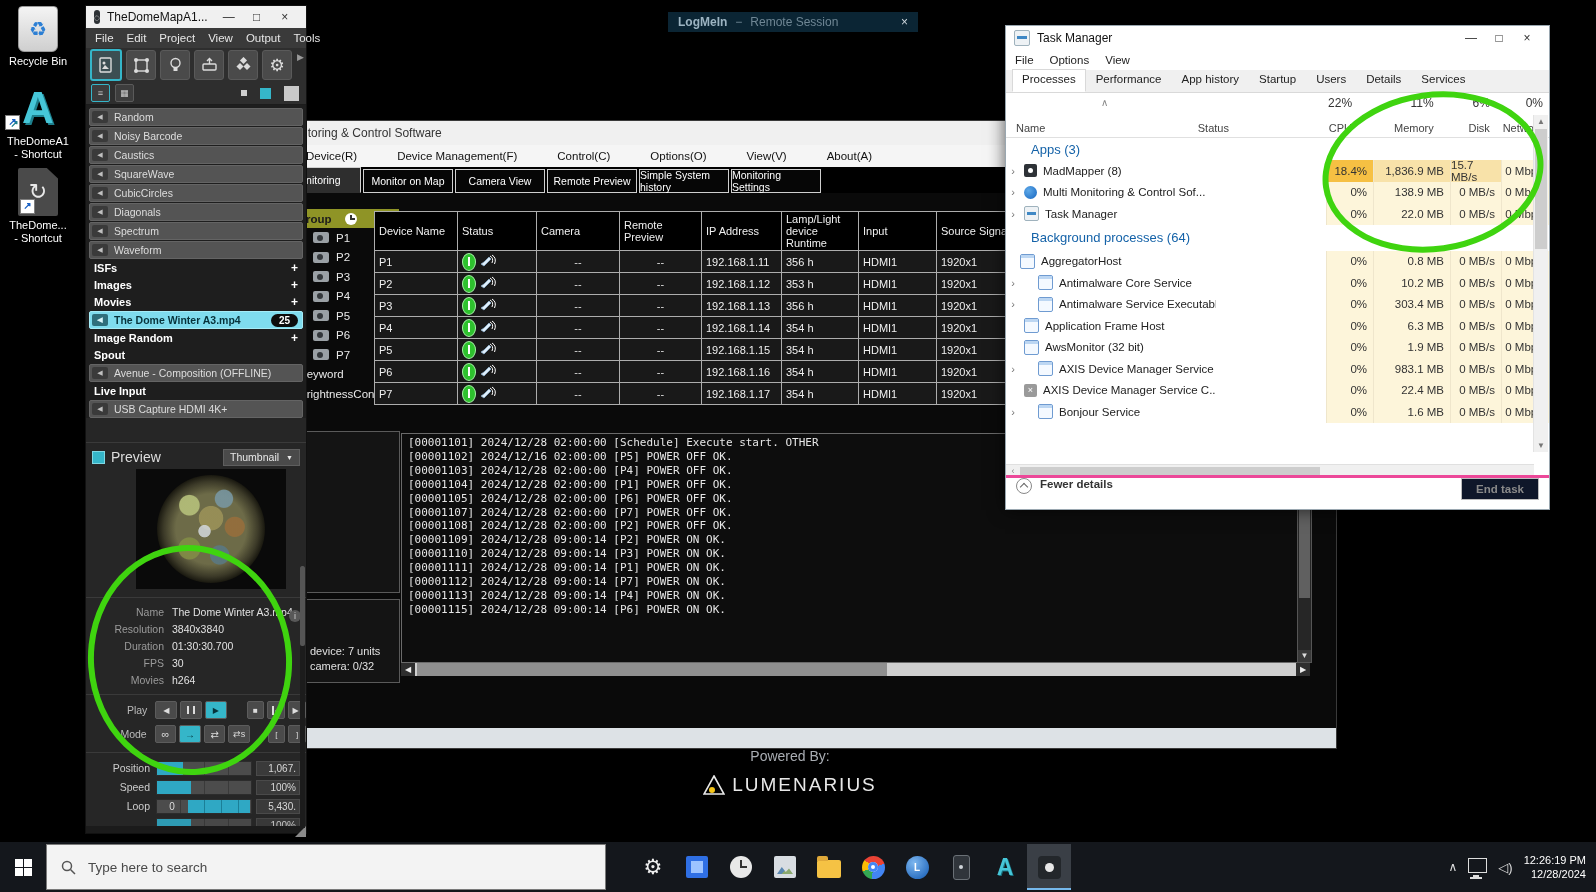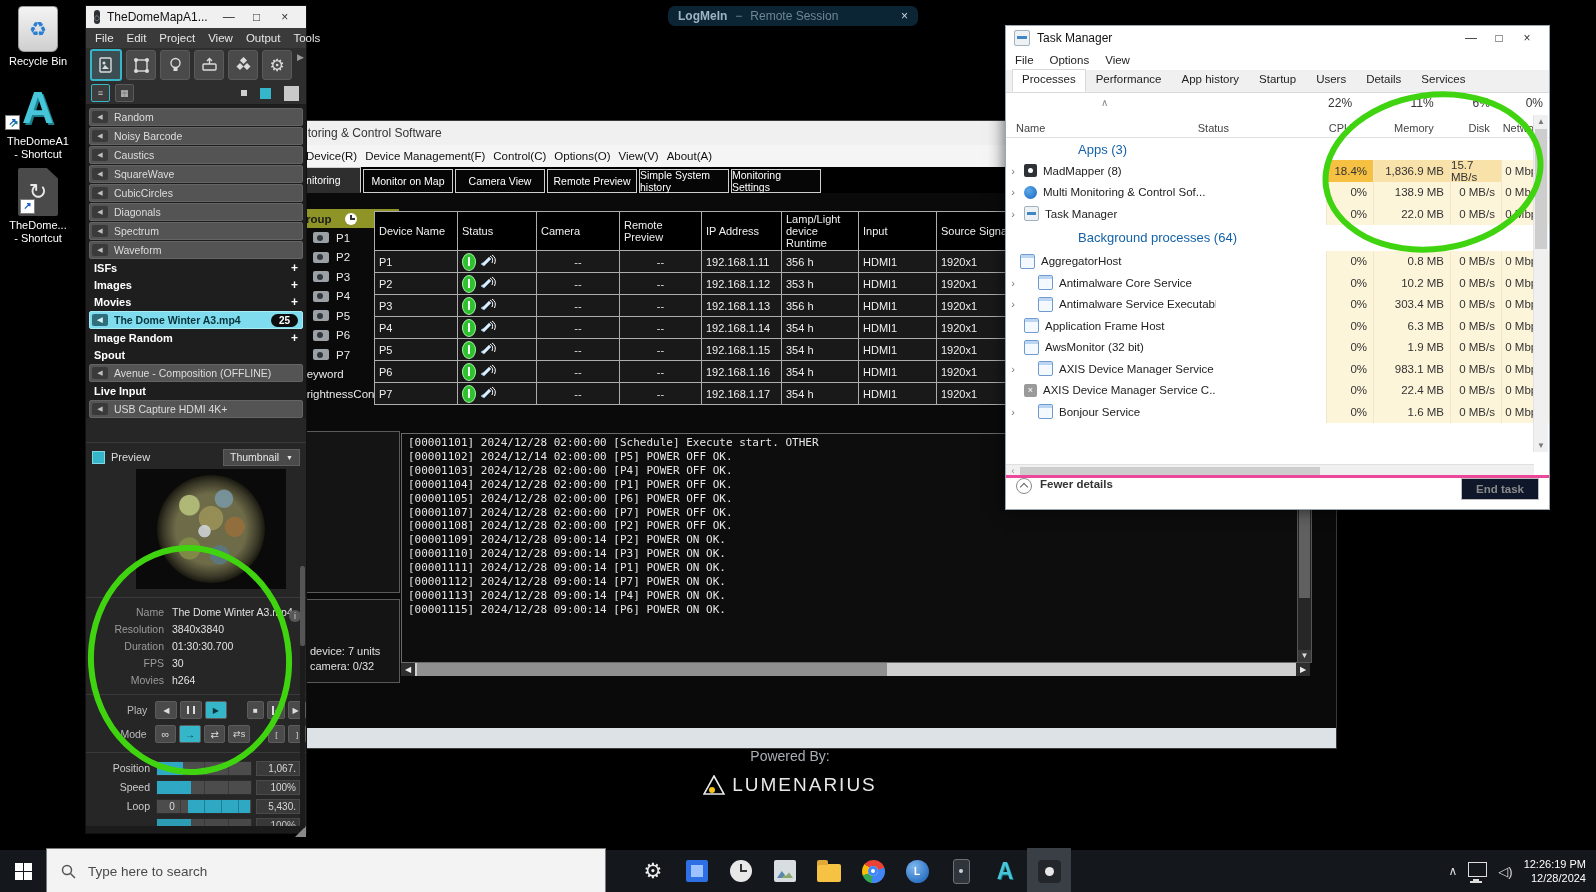--- a/index.html
+++ b/index.html
@@ -53,21 +53,21 @@
   .lib-row.sel{background:#7fdcee;border-color:#a5ecf7;color:#07333b;font-weight:bold;}
   .lib-eject{width:16px;height:12px;background:#3a3a3a;border-radius:2px;color:#c0c0c0;font-size:7px;
              display:flex;align-items:center;justify-content:center;margin:0 6px 0 2px;}
   .lib-row.sel .lib-eject{background:#2f6f7c;color:#d9f6fb;}
   .lib-row.hdr{font-weight:bold;color:#fff;font-size:11px;padding-left:5px;}
   .lib-plus{margin-left:auto;margin-right:5px;font-weight:bold;color:#fff;font-size:12px;}
   .lib-badge{margin-left:auto;margin-right:4px;background:#0d0d0d;color:#fff;font-weight:bold;
              border-radius:8px;padding:0 8px;height:13px;line-height:13px;font-size:10px;}
   .pvhead{display:flex;align-items:center;gap:6px;padding:0 6px;height:20px;}
   .chk{width:11px;height:11px;background:#35b6c9;border:1px solid #7fd8e4;}
-  .pvlabel{font-size:11px;color:#ddd;}
+  .pvlabel{font-size:14px;color:#ddd;}
   .dropd{margin-left:auto;background:#4a4a4a;border:1px solid #5e5e5e;color:#e8e8e8;font-size:10.5px;
          height:15px;display:flex;align-items:center;gap:7px;padding:0 6px;}
   .thumbwrap{background:#0a0a0a;display:flex;align-items:center;justify-content:center;}
   .sphere{width:108px;height:108px;border-radius:50%;
     background:
      radial-gradient(circle at 30% 28%,rgba(178,188,120,.95) 0 9%,rgba(0,0,0,0) 10%),
      radial-gradient(circle at 62% 22%,rgba(120,150,160,.9) 0 8%,rgba(0,0,0,0) 9%),
      radial-gradient(circle at 72% 48%,rgba(150,110,60,.9) 0 10%,rgba(0,0,0,0) 11%),
      radial-gradient(circle at 44% 52%,rgba(210,215,220,.85) 0 7%,rgba(0,0,0,0) 8%),
      radial-gradient(circle at 30% 68%,rgba(130,140,70,.9) 0 10%,rgba(0,0,0,0) 11%),
@@ -97,21 +97,21 @@
         font-size:10px;text-align:right;padding:1px 3px;height:11px;}
   .loopseg{position:absolute;left:33%;right:1%;top:0;bottom:0;background:#2fa8c4;
            background-image:repeating-linear-gradient(90deg,transparent 0 16px,#1b7f97 16px 17px);}
   .loop0{position:absolute;left:0;width:32%;top:0;bottom:0;color:#ddd;font-size:10px;text-align:center;line-height:13px;}
   .grip{width:0;height:0;border-bottom:11px solid #8a8a8a;border-left:11px solid transparent;}
   .mmscroll{position:absolute;right:1px;width:5px;background:#1c1c1c;}
   .mmthumb{position:absolute;left:0;right:0;background:#555;border-radius:2px;}
   
   #mon{left:230px;top:120px;width:1105px;height:627px;background:#0a0a0a;z-index:2;border:1px solid #3a3a3a;}
   #mon .tbar{height:24px;padding-left:22px;color:#333;}
-  #mon .menus{height:22px;background:#f5f5f5;color:#111;display:flex;align-items:center;gap:8px;
+  #mon .menus{height:22px;background:#f5f5f5;color:#111;display:flex;align-items:center;gap:40px;
               font-size:11.5px;padding-left:75px;}
   .montabs{height:26px;background:#000;display:flex;align-items:flex-end;padding-left:40px;gap:2px;}
   .mtab{width:88px;height:22px;border:1px solid #cfcfcf;color:#fff;font-size:10.5px;display:flex;
         align-items:center;justify-content:center;background:#060606;}
   .mtab.on{background:#2e2e2e;border-bottom-color:#2e2e2e;height:24px;}
   .tree{position:absolute;left:10px;top:88px;width:158px;}
   .grp{height:19px;background:#8f9426;color:#111;display:flex;align-items:center;padding-left:56px;gap:13px;
        font-size:11.5px;font-weight:bold;color:#1c1c1c;}
   .clockic{width:12px;height:12px;border-radius:50%;background:#fff;position:relative;}
   .clockic::before{content:"";position:absolute;left:5px;top:2px;width:2px;height:5px;background:#333;}
@@ -150,21 +150,21 @@
   .tmtab{padding:3px 9px;font-size:11.5px;color:#222;border:1px solid transparent;height:15px;}
   .tmtab.on{background:#fff;border:1px solid #d9d9d9;border-bottom-color:#fff;}
   .tmhead{position:relative;height:44px;border-bottom:1px solid #e0e0e0;font-size:11px;color:#444;}
   .tmcols{position:absolute;bottom:3px;left:0;right:0;display:flex;}
   .tmpcts{position:absolute;top:3px;left:0;right:0;display:flex;font-size:12px;color:#333;}
   .cn{padding-left:10px;width:185px;} .cs{width:110px;} 
   .cc{width:47px;text-align:right;padding-right:6px;} .cm{width:77px;text-align:right;padding-right:6px;}
   .cd{width:51px;text-align:right;padding-right:6px;} .cnet{width:48px;text-align:right;padding-right:6px;}
   .sortcaret{position:absolute;top:4px;left:95px;color:#888;font-size:10px;}
   .tmbody{position:relative;font-size:11.5px;}
-  .tmgroup{height:22px;display:flex;align-items:center;padding-left:25px;color:#1462a8;font-size:13px;margin-left:47px;}
+  .tmgroup{height:22px;display:flex;align-items:center;padding-left:25px;color:#1462a8;font-size:13px;}
   .tmrow{display:flex;align-items:center;height:21.5px;}
   .tmrow .arr{width:14px;text-align:center;color:#777;font-size:11px;}
   .tmrow .nm{flex:1;display:flex;align-items:center;gap:6px;overflow:hidden;white-space:nowrap;padding-left:4px;}
   .tmrow .st{width:110px;}
   .numc{height:100%;display:flex;align-items:center;justify-content:flex-end;padding-right:6px;
         border-left:1px solid #efe6cc;background:#fdf5da;color:#333;}
   .w47{width:40px;} .w77{width:70px;} .w51{width:44px;} .w48{width:41px;}
   .h1{background:#f8e2a9!important;} .h2{background:#f6c043!important;}
   .ic{width:13px;height:13px;border-radius:2px;flex:none;position:relative;}
   .ic-mm{background:#2e3237;} .ic-mm::after{content:"";position:absolute;left:4px;top:4px;width:5px;height:5px;border-radius:50%;background:#fff;}
@@ -178,21 +178,21 @@
   .tmfoot{height:31px;border-top:3px solid #ec4899;display:flex;align-items:flex-start;padding:0 10px;font-size:11.5px;color:#333;font-weight:bold;}
   .circ{width:14px;height:14px;border:1px solid #888;border-radius:50%;position:relative;margin-right:8px;}
   .circ::after{content:"";position:absolute;left:3.5px;top:5px;width:5px;height:5px;border-left:1.6px solid #666;border-top:1.6px solid #666;transform:rotate(45deg);}
   .endtask{margin-left:auto;background:#0f172a;border:1px solid #bdbdbd;color:#8a8a8a;font-size:11.5px;padding:4px 14px;}
   .tmvscroll{position:absolute;right:1px;top:89px;width:14px;bottom:57px;background:#f0f0f0;border-left:1px solid #e3e3e3;}
   .tmvscroll .a{height:13px;color:#777;font-size:8px;text-align:center;line-height:13px;}
   .tmvscroll .th{position:absolute;left:1px;right:1px;top:14px;height:120px;background:#cdcdcd;}
   
   .annot{position:absolute;border:6px solid #3fd40f;border-radius:50%;z-index:9;pointer-events:none;}
   
-  #tbar{position:absolute;left:0;right:0;bottom:0;height:42px;background:#14171c;z-index:8;display:flex;align-items:center;}
+  #tbar{position:absolute;left:0;right:0;bottom:0;height:50px;background:#14171c;z-index:8;display:flex;align-items:center;}
   .startbtn{width:46px;height:46px;display:flex;align-items:center;justify-content:center;}
   .winlogo{width:17px;height:17px;background:
      linear-gradient(#fff,#fff) 0 0/8px 8px no-repeat,
      linear-gradient(#fff,#fff) 9px 0/8px 8px no-repeat,
      linear-gradient(#fff,#fff) 0 9px/8px 8px no-repeat,
      linear-gradient(#fff,#fff) 9px 9px/8px 8px no-repeat;}
   .search{width:560px;height:46px;background:#f3f3f3;border:1px solid #7a7a7a;box-sizing:border-box;
           display:flex;align-items:center;gap:12px;padding:0 14px;color:#4a4a4a;font-size:13.5px;}
   .tico{width:44px;height:46px;display:flex;align-items:center;justify-content:center;position:relative;}
   .tico.active{background:#3a3f46;box-shadow:inset 0 -2px 0 #76b9ed;}
@@ -244,21 +244,21 @@
 
   <div class="abs powered" style="left:640px;top:748px;width:300px;">Powered By:</div>
   <div class="abs brandrow" style="left:590px;top:774px;width:400px;">
     <svg width="22" height="20" viewBox="0 0 22 20">
       <polygon points="11,1 21,19 1,19" fill="none" stroke="#e8e8e8" stroke-width="1.6"></polygon>
       <circle cx="9" cy="15" r="3" fill="#f5c518"></circle>
     </svg>
     <span>LUMENARIUS</span>
   </div>
 
-  <div class="abs lmi" style="left:668px;top:6px;width:230px;border-radius:7px;">
+  <div class="abs lmi" style="left:668px;top:12px;width:230px;">
     <b>LogMeIn</b>
     <span>−</span>
     <span>Remote Session</span>
     <span class="x">×</span>
   </div>
 
   <div class="abs" id="mon">
     <div class="tbar">
       <span>Multi Monitoring &amp; Control Software</span>
     </div>
@@ -512,21 +512,21 @@
     <div class="panelbox" style="left:72px;top:478px;width:95px;height:82px;">
       <div class="sumtxt" style="padding:44px 0 0 6px;">
         <div>device: 7 units</div>
         <div>camera: 0/32</div>
       </div>
     </div>
 
     <div class="logbox">
 
         <div class="logline">[00001101] 2024/12/28 02:00:00 [Schedule] Execute start. OTHER</div>
-        <div class="logline">[00001102] 2024/12/14 02:00:00 [P5] POWER OFF OK.</div>
+        <div class="logline">[00001102] 2024/12/16 02:00:00 [P5] POWER OFF OK.</div>
         <div class="logline">[00001103] 2024/12/28 02:00:00 [P4] POWER OFF OK.</div>
         <div class="logline">[00001104] 2024/12/28 02:00:00 [P1] POWER OFF OK.</div>
         <div class="logline">[00001105] 2024/12/28 02:00:00 [P6] POWER OFF OK.</div>
         <div class="logline">[00001107] 2024/12/28 02:00:00 [P7] POWER OFF OK.</div>
         <div class="logline">[00001108] 2024/12/28 02:00:00 [P2] POWER OFF OK.</div>
         <div class="logline">[00001109] 2024/12/28 09:00:14 [P2] POWER ON OK.</div>
         <div class="logline">[00001110] 2024/12/28 09:00:14 [P3] POWER ON OK.</div>
         <div class="logline">[00001111] 2024/12/28 09:00:14 [P1] POWER ON OK.</div>
         <div class="logline">[00001112] 2024/12/28 09:00:14 [P7] POWER ON OK.</div>
         <div class="logline">[00001113] 2024/12/28 09:00:14 [P4] POWER ON OK.</div>

